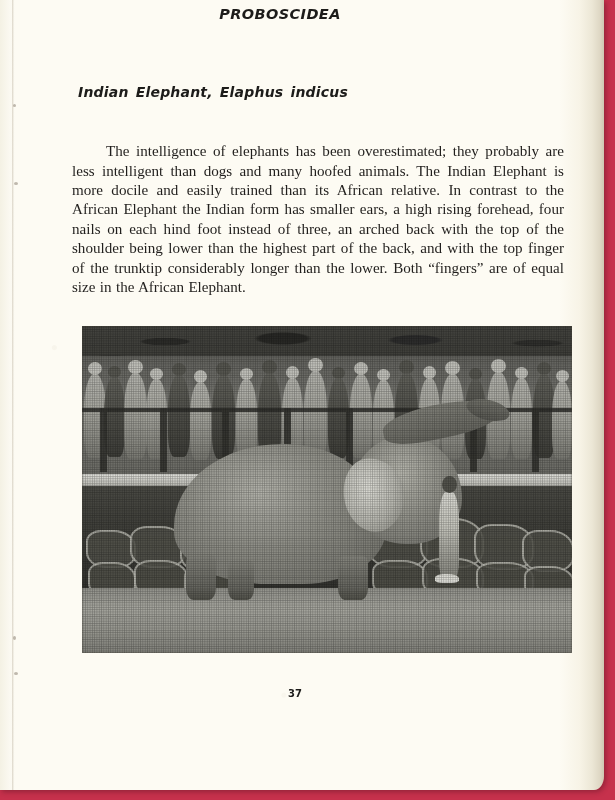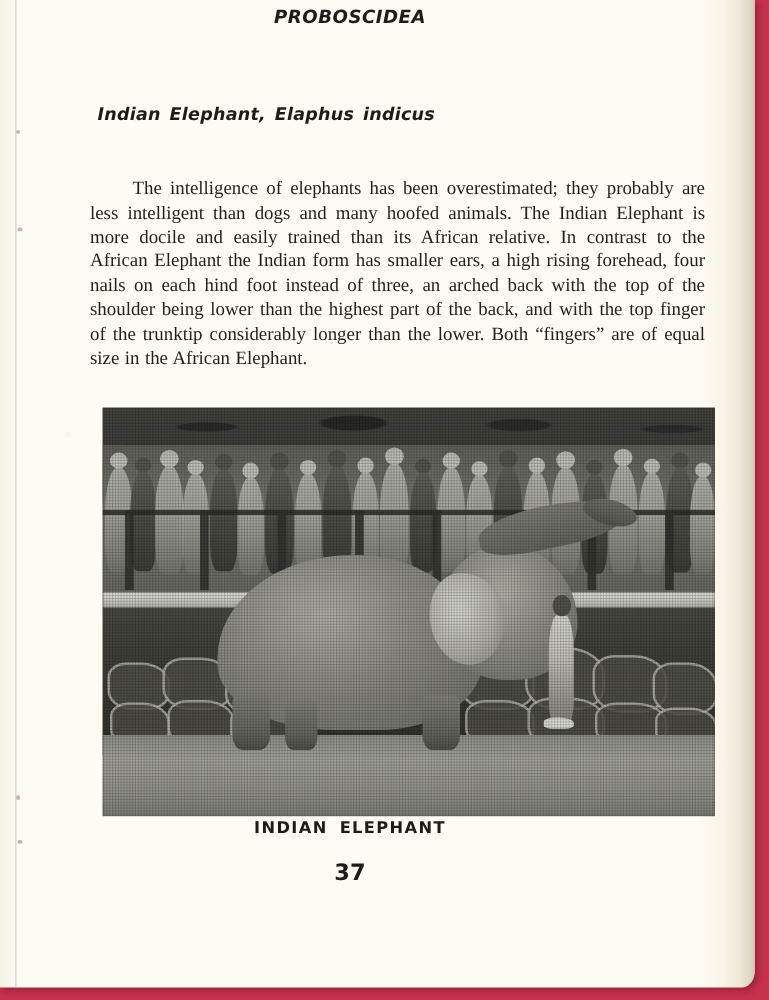--- a/index.html
+++ b/index.html
@@ -125,26 +125,26 @@
     font-family: "DejaVu Sans", sans-serif;
     font-weight: bold;
     font-size: 13px;
     letter-spacing: 1.1px;
     word-spacing: 4px;
     color: #1d1c1a;
   }
 
   .folio {
     position: absolute;
-    left: 0; top: 688px;
+    left: 15px; top: 688px;
     width: 560px;
     text-align: center;
     font-family: "DejaVu Sans", sans-serif;
     font-weight: bold;
-    font-size: 18px;
+    font-size: 10px;
     color: #1d1c1a;
   }
 
   
   .photo {
     position: absolute;
     left: 82px;
     top: 326px;
     width: 490px;
     height: 327px;
@@ -433,18 +433,17 @@
         <div class="keeper-body"></div>
         <div class="keeper-head"></div>
         <div class="keeper-shoe"></div>
 
       </div>
       <div class="photo-tone"></div>
       <div class="halftone"></div>
       <div class="photo-edge"></div>
     </div>
 
-    <div class="caption">INDIAN ELEPHANT</div>
 
     <div class="folio">37</div>
 
   </div>
 </div>
 
 </body></html>

